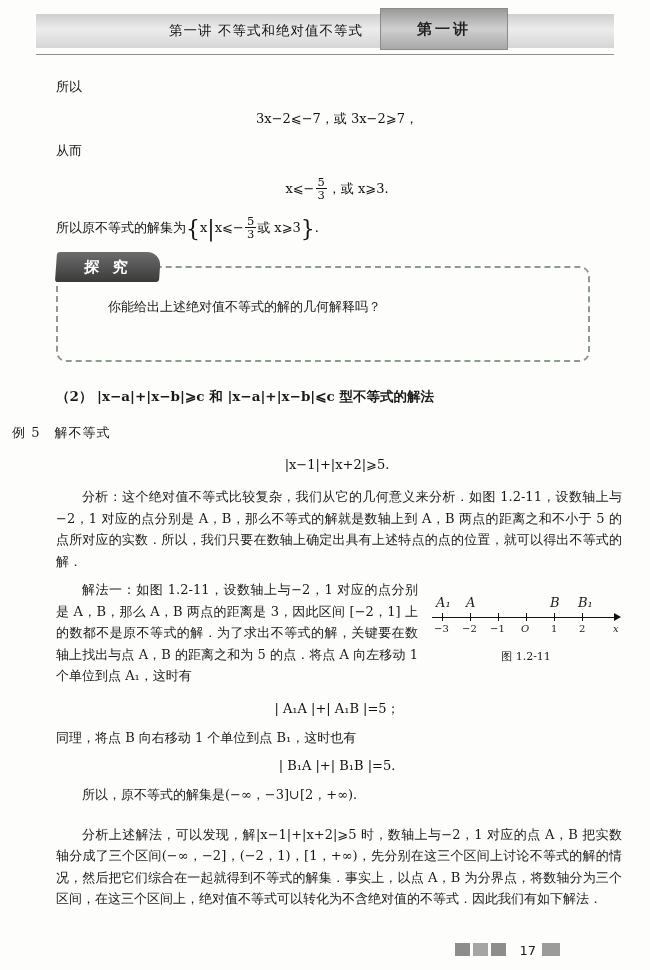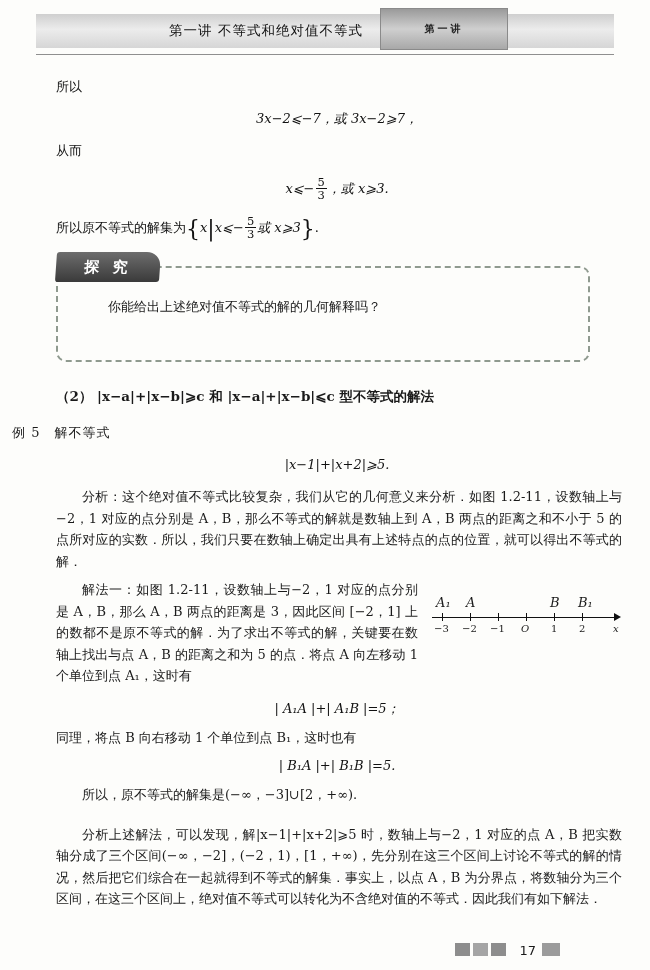--- a/index.html
+++ b/index.html
@@ -25,37 +25,37 @@
     position:absolute;left:36px;top:0;width:460px;height:34px;
     display:flex;align-items:center;justify-content:center;
     font-size:13.5px;letter-spacing:1px;color:#111;
     font-family:"DejaVu Sans", sans-serif;
   }
   .header-chapter{
     position:absolute;right:36px;top:-6px;width:126px;height:40px;
     background:linear-gradient(to bottom,#9a9a9a 0%,#cfcfcf 50%,#a8a8a8 100%);
     border:1px solid #8a8a8a;
     display:flex;align-items:center;justify-content:center;
-    font-size:10px;font-weight:bold;color:#222;letter-spacing:3px;
+    font-size:15px;font-weight:bold;color:#222;letter-spacing:3px;
     font-family:Liberation Serif, serif;
   }
   .header-rule{
     position:absolute;left:36px;top:40px;width:578px;height:1px;background:#8f8f8f;
   }
 
   
   .body{
     position:absolute;left:12px;top:60px;width:650px;
   }
   .line{
     font-size:13px;line-height:22px;color:#111;
   }
   .pl{padding-left:44px;}
   .center{text-align:center;}
-  .math{font-family:"DejaVu Serif", serif;font-style:italic;}
+  .math{font-family:"DejaVu Serif", serif;}
 
   
   .frac{display:inline-block;vertical-align:-0.55em;text-align:center;font-size:11.5px;line-height:1.05;margin:0 1px;}
   .frac .num{display:block;padding:0 2px;border-bottom:1px solid #111;}
   .frac .den{display:block;padding:0 2px;}
 
   .blk{margin:10px 0;}
 
   
   .setbrace{font-size:22px;vertical-align:-4px;font-family:"DejaVu Serif",serif;}
@@ -187,20 +187,21 @@
         <div class="lbl" style="left:93px;font-style:italic;">O</div>
         <div class="lbl" style="left:123px;">1</div>
         <div class="lbl" style="left:151px;">2</div>
         <div class="xlab">x</div>
 
         <div class="top" style="left:8px;">A₁</div>
         <div class="top" style="left:38px;">A</div>
         <div class="top" style="left:122px;">B</div>
         <div class="top" style="left:150px;">B₁</div>
       </div>
+      <div class="figcap">图 1.2-11</div>
     </div>
 
     <p class="para indent" style="padding-right:116px;">解法一：如图 1.2-11，设数轴上与−2，1 对应的点分别是 A，B，那么 A，B 两点的距离是 3，因此区间 [−2，1] 上的数都不是原不等式的解．为了求出不等式的解，关键要在数轴上找出与点 A，B 的距离之和为 5 的点．将点 A 向左移动 1 个单位到点 A₁，这时有</p>
 
     <div class="clear"></div>
 
     <div class="line center" style="margin:4px 0;">
       <span class="math">| A₁A |+| A₁B |=5；</span>
     </div>
 

